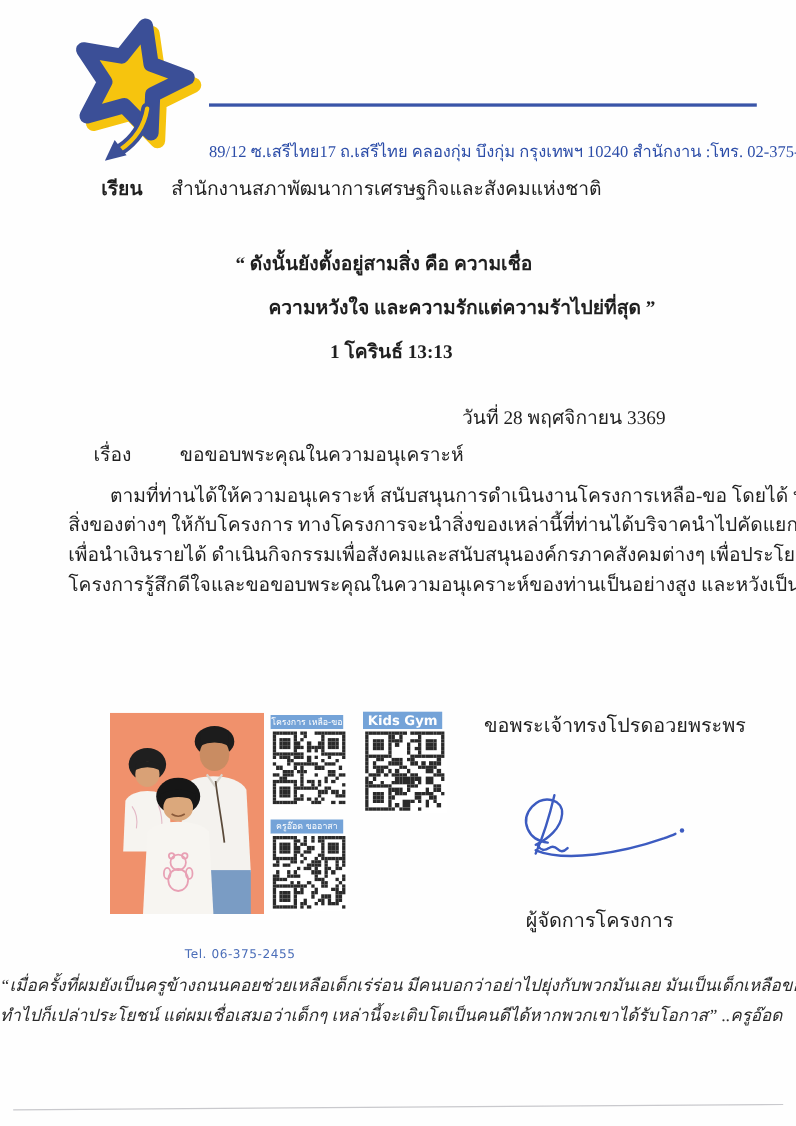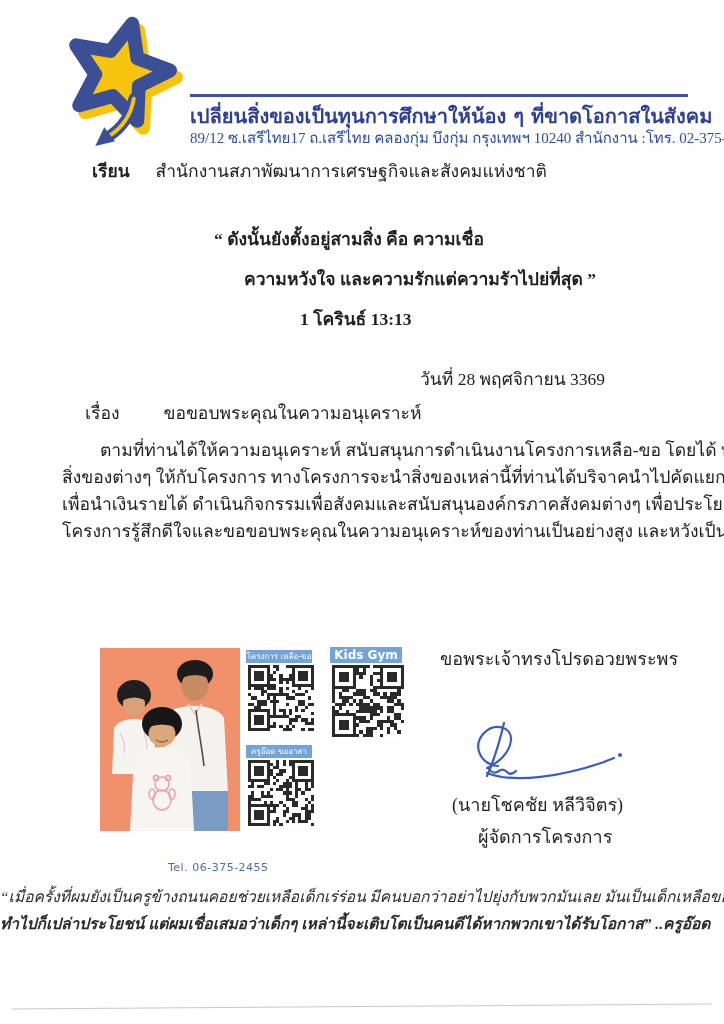--- a/index.html
+++ b/index.html
@@ -98,21 +98,20 @@
         <polygon points="83.5,11.8 88.6,46.9 121.9,59.3 90.1,75.1 88.6,110.5 63.8,85.2 29.6,94.7 46,63.3 26.4,33.7 61.4,39.6" transform="translate(6,7)" fill="#f6c40e" stroke="#f6c40e" stroke-width="14" stroke-linejoin="round"></polygon>
         <polygon points="83.5,11.8 88.6,46.9 121.9,59.3 90.1,75.1 88.6,110.5 63.8,85.2 29.6,94.7 46,63.3 26.4,33.7 61.4,39.6" fill="#f6c40e" stroke="#3b4f97" stroke-width="14" stroke-linejoin="round"></polygon>
         <path d="M85,88 C82,106 72,118 60,126" fill="none" stroke="#3b4f97" stroke-width="11" stroke-linecap="round"></path>
         <path d="M85,88 C82,106 72,118 60,126" fill="none" stroke="#f6c40e" stroke-width="4" stroke-linecap="round"></path>
         <polygon points="46,136 66,131 55,117" fill="#3b4f97"></polygon>
       </g>
     </svg>
   </div>
 
   <div class="abs brand-underline" style="left:190px;top:94px;width:498px;"></div>
-  <div class="abs brand-subtitle" style="left:190px;top:100px;">เปลี่ยนสิ่งของเป็นทุนการศึกษาให้น้อง ๆ ที่ขาดโอกาสในสังคม</div>
   <div class="abs brand-address" style="left:190px;top:126px;">89/12 ซ.เสรีไทย17 ถ.เสรีไทย คลองกุ่ม บึงกุ่ม กรุงเทพฯ 10240 สำนักงาน :โทร. 02-375-5392</div>
 
   <div class="abs body-text" style="left:92px;top:158px;">
     <span class="bold">เรียน</span><span class="label-gap"></span><span>สำนักงานสภาพัฒนาการเศรษฐกิจและสังคมแห่งชาติ</span>
   </div>
 
   <div class="abs body-text bold" style="left:214px;top:226px;">“ ดังนั้นยังตั้งอยู่สามสิ่ง  คือ ความเชื่อ</div>
   <div class="abs body-text bold" style="left:244px;top:266px;">ความหวังใจ และความรักแต่ความรัาไปย่ที่สุด ”</div>
   <div class="abs body-text bold" style="left:300px;top:306px;">1 โครินธ์ 13:13</div>
 
@@ -868,20 +867,19 @@
       <g fill="none" stroke="#3c5bc0" stroke-width="2.2" stroke-linecap="round">
         <path d="M46,54 C28,52 20,34 32,21 C43,10 60,15 59,28 C58,41 46,51 35,56"></path>
         <path d="M52,11 C48,28 42,48 35,64"></path>
         <path d="M37,57 q4,6 10,2 q4,-3 8,1 q4,4 9,-1"></path>
         <path d="M35,61 C62,72 112,64 152,50 C157,48 160,47 162,46"></path>
       </g>
       <circle cx="168" cy="43" r="2" fill="#3c5bc0"></circle>
     </svg>
   </div>
 
-  <div class="abs sig-text" style="left:452px;top:790px;">(นายโชคชัย  หลีวิจิตร)</div>
   <div class="abs sig-text" style="left:478px;top:822px;">ผู้จัดการโครงการ</div>
 
   <div class="abs footer-quote" style="left:0;top:884px;width:724px;">“เมื่อครั้งที่ผมยังเป็นครูข้างถนนคอยช่วยเหลือเด็กเร่ร่อน มีคนบอกว่าอย่าไปยุ่งกับพวกมันเลย มันเป็นเด็กเหลือขอ</div>
-  <div class="abs footer-quote" style="left:0;top:911px;width:700px;font-weight:bold;">ทำไปก็เปล่าประโยชน์ แต่ผมเชื่อเสมอว่าเด็กๆ เหล่านี้จะเติบโตเป็นคนดีได้หากพวกเขาได้รับโอกาส”  ..ครูอ๊อด</div>
+  <div class="abs footer-quote" style="left:0;top:911px;width:700px;">ทำไปก็เปล่าประโยชน์ แต่ผมเชื่อเสมอว่าเด็กๆ เหล่านี้จะเติบโตเป็นคนดีได้หากพวกเขาได้รับโอกาส”  ..ครูอ๊อด</div>
 
   <div class="abs scan-line" style="left:12px;top:1006px;width:700px;height:1px;"></div>
 </div>
 
 </body></html>

